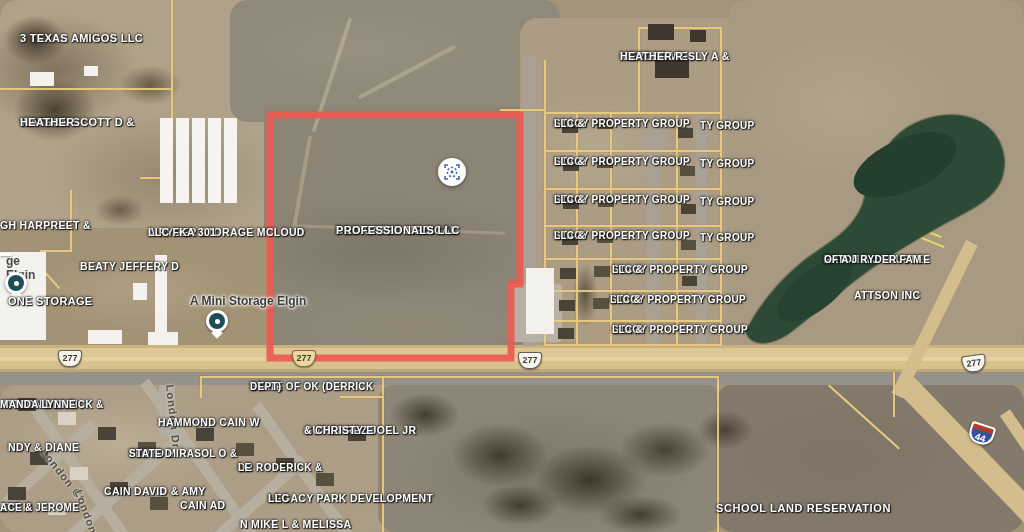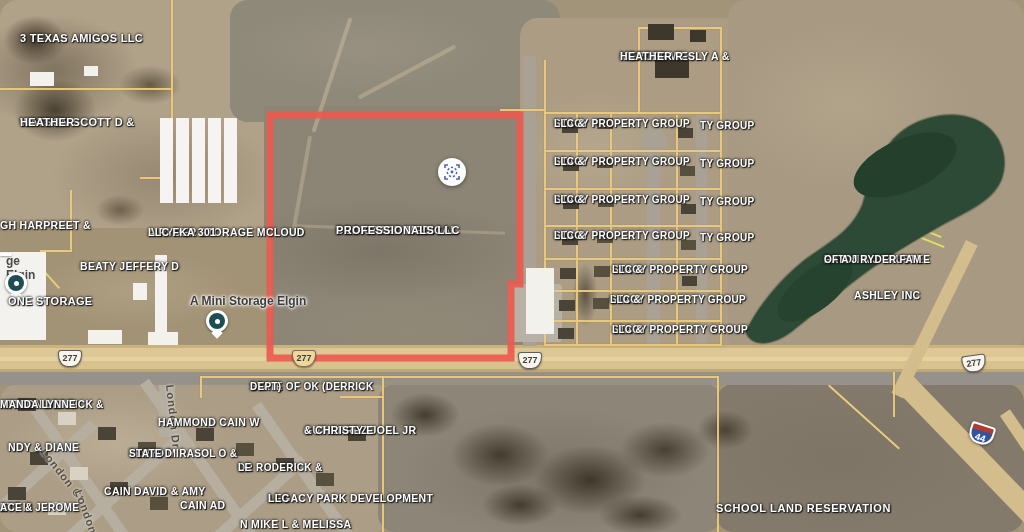--- a/index.html
+++ b/index.html
@@ -227,21 +227,21 @@
   <div class="lbl sm" style="left:554px;top:230px;"><span>STACY PROPERTY GROUP</span><span>LLC &amp;</span></div>
   <div class="lbl sm" style="left:700px;top:120px;"><span>TY GROUP</span></div>
   <div class="lbl sm" style="left:700px;top:158px;"><span>TY GROUP</span></div>
   <div class="lbl sm" style="left:700px;top:196px;"><span>TY GROUP</span></div>
   <div class="lbl sm" style="left:700px;top:232px;"><span>TY GROUP</span></div>
   <div class="lbl sm" style="left:612px;top:264px;"><span>STACY PROPERTY GROUP</span><span>LLC &amp;</span></div>
   <div class="lbl sm" style="left:610px;top:294px;"><span>STACY PROPERTY GROUP</span><span>LLC &amp;</span></div>
   <div class="lbl sm" style="left:612px;top:324px;"><span>STACY PROPERTY GROUP</span><span>LLC &amp;</span></div>
 
   <div class="lbl sm" style="left:824px;top:254px;"><span>EATON A J TRUSTEE</span><span>OF A J RYDER FAM</span></div>
-  <div class="lbl" style="left:854px;top:289px;"><span>ASHLEY INC</span></div>
+  <div class="lbl" style="left:854px;top:289px;"><span>ATTSON INC</span></div>
   <div class="lbl sm" style="left:250px;top:381px;"><span>STATE OF OK (DERRICK</span><span>DEPT)</span></div>
   <div class="lbl sm" style="left:0;top:399px;"><span>ATTSON DERRICK &amp;</span><span>MANDA LYNNE</span></div>
   <div class="lbl" style="left:158px;top:416px;"><span>HAMMOND CAIN W</span></div>
   <div class="lbl" style="left:304px;top:424px;"><span>GUTIERREZ JOEL JR</span><span>&amp; CHRISTY E</span></div>
   <div class="lbl" style="left:8px;top:441px;"><span>NDY &amp; DIANE</span></div>
   <div class="lbl sm" style="left:129px;top:448px;"><span>FLOYD MIRASOL O &amp;</span><span>STATE D</span></div>
   <div class="lbl sm" style="left:238px;top:462px;"><span>DR RODERICK &amp;</span><span>LE</span></div>
   <div class="lbl" style="left:104px;top:485px;"><span>CAIN DAVID &amp; AMY</span></div>
   <div class="lbl" style="left:180px;top:499px;"><span>CAIN AD</span></div>
   <div class="lbl sm" style="left:0;top:502px;"><span>ETT III JEROME</span><span>ACE &amp;</span></div>

